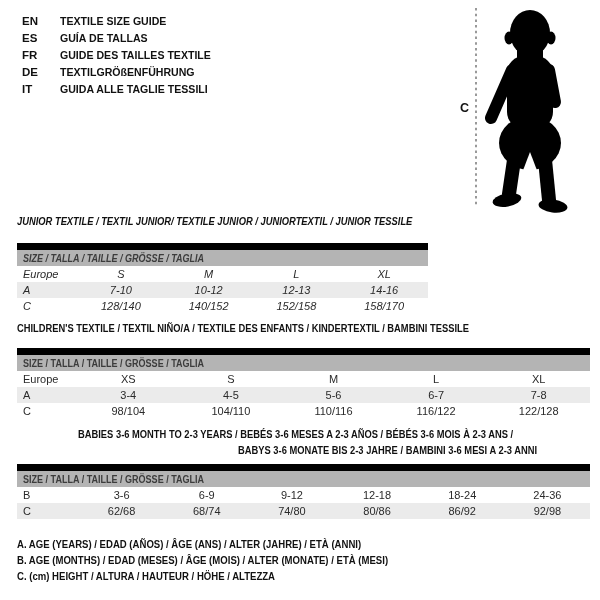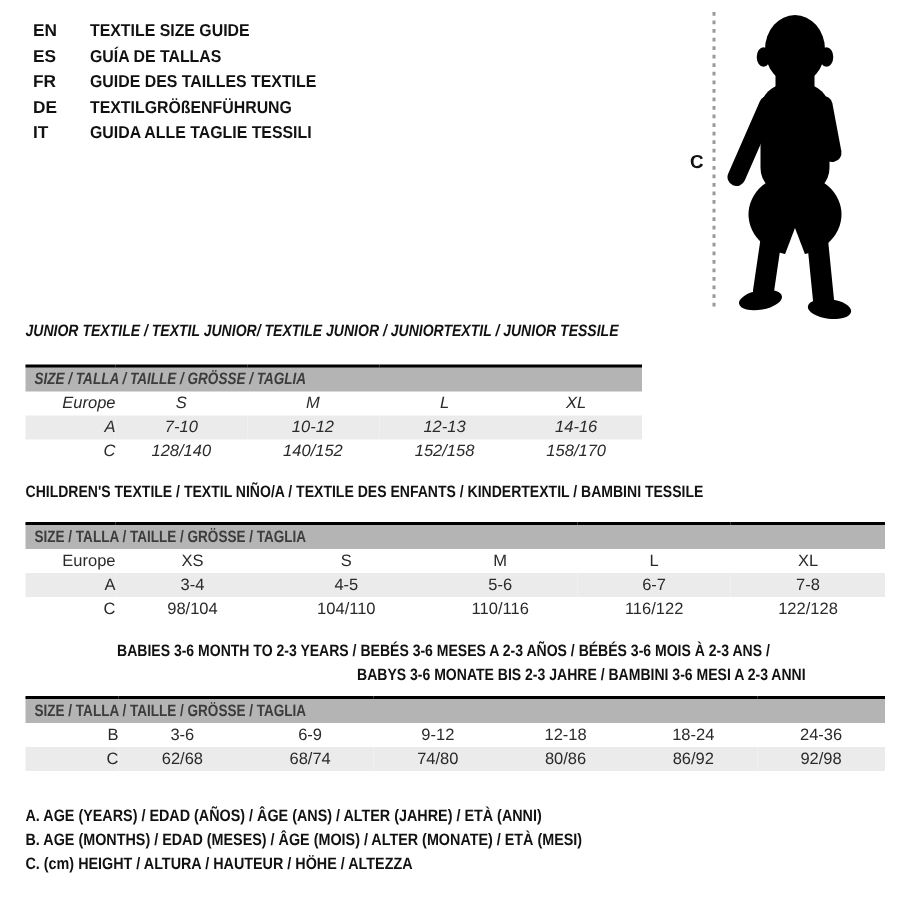--- a/index.html
+++ b/index.html
@@ -25,22 +25,22 @@
   .s3 { top: 426px; width: 573px; }
   .section-title { font-weight: bold; font-size: 11px; line-height: 13px; white-space: nowrap; }
   .s3 .section-title { line-height: 16px; text-align: right; }
   .cond { display: inline-block; transform: scaleX(0.85); transform-origin: 0 50%; white-space: nowrap; }
 
   table { width: 100%; border-collapse: collapse; table-layout: fixed; font-size: 11px; color: #2a2a2a; }
   .s1 table { margin-top: 15px; }
   .s2 table { margin-top: 13px; }
   .s3 table { margin-top: 6px; }
   td { height: 16px; padding: 0; text-align: center; vertical-align: middle; line-height: 16px; white-space: nowrap; }
-  td.row-label { text-align: right; padding-left: 6px; }
-  tr.size-head td { background: #b4b4b4; border-top: 2px solid #000000; text-align: left; padding-left: 6px; font-weight: bold; color: #3c3c3c; }
+  td.row-label { text-align: left; padding-left: 6px; }
+  tr.size-head td { background: #b4b4b4; border-top: 7px solid #000000; text-align: left; padding-left: 6px; font-weight: bold; color: #3c3c3c; }
   .cond-h { display: inline-block; transform: scaleX(0.82); transform-origin: 0 50%; white-space: nowrap; }
   tr.shaded td { background: #ebebeb; }
 
   
   .footnotes { position: absolute; left: 17px; top: 536px; font-weight: bold; font-size: 11px; line-height: 16px; }
   .foot-line { white-space: nowrap; }
   .cond-f { display: inline-block; transform: scaleX(0.87); transform-origin: 0 50%; white-space: nowrap; }
 </style>
 </head>
 <body>

